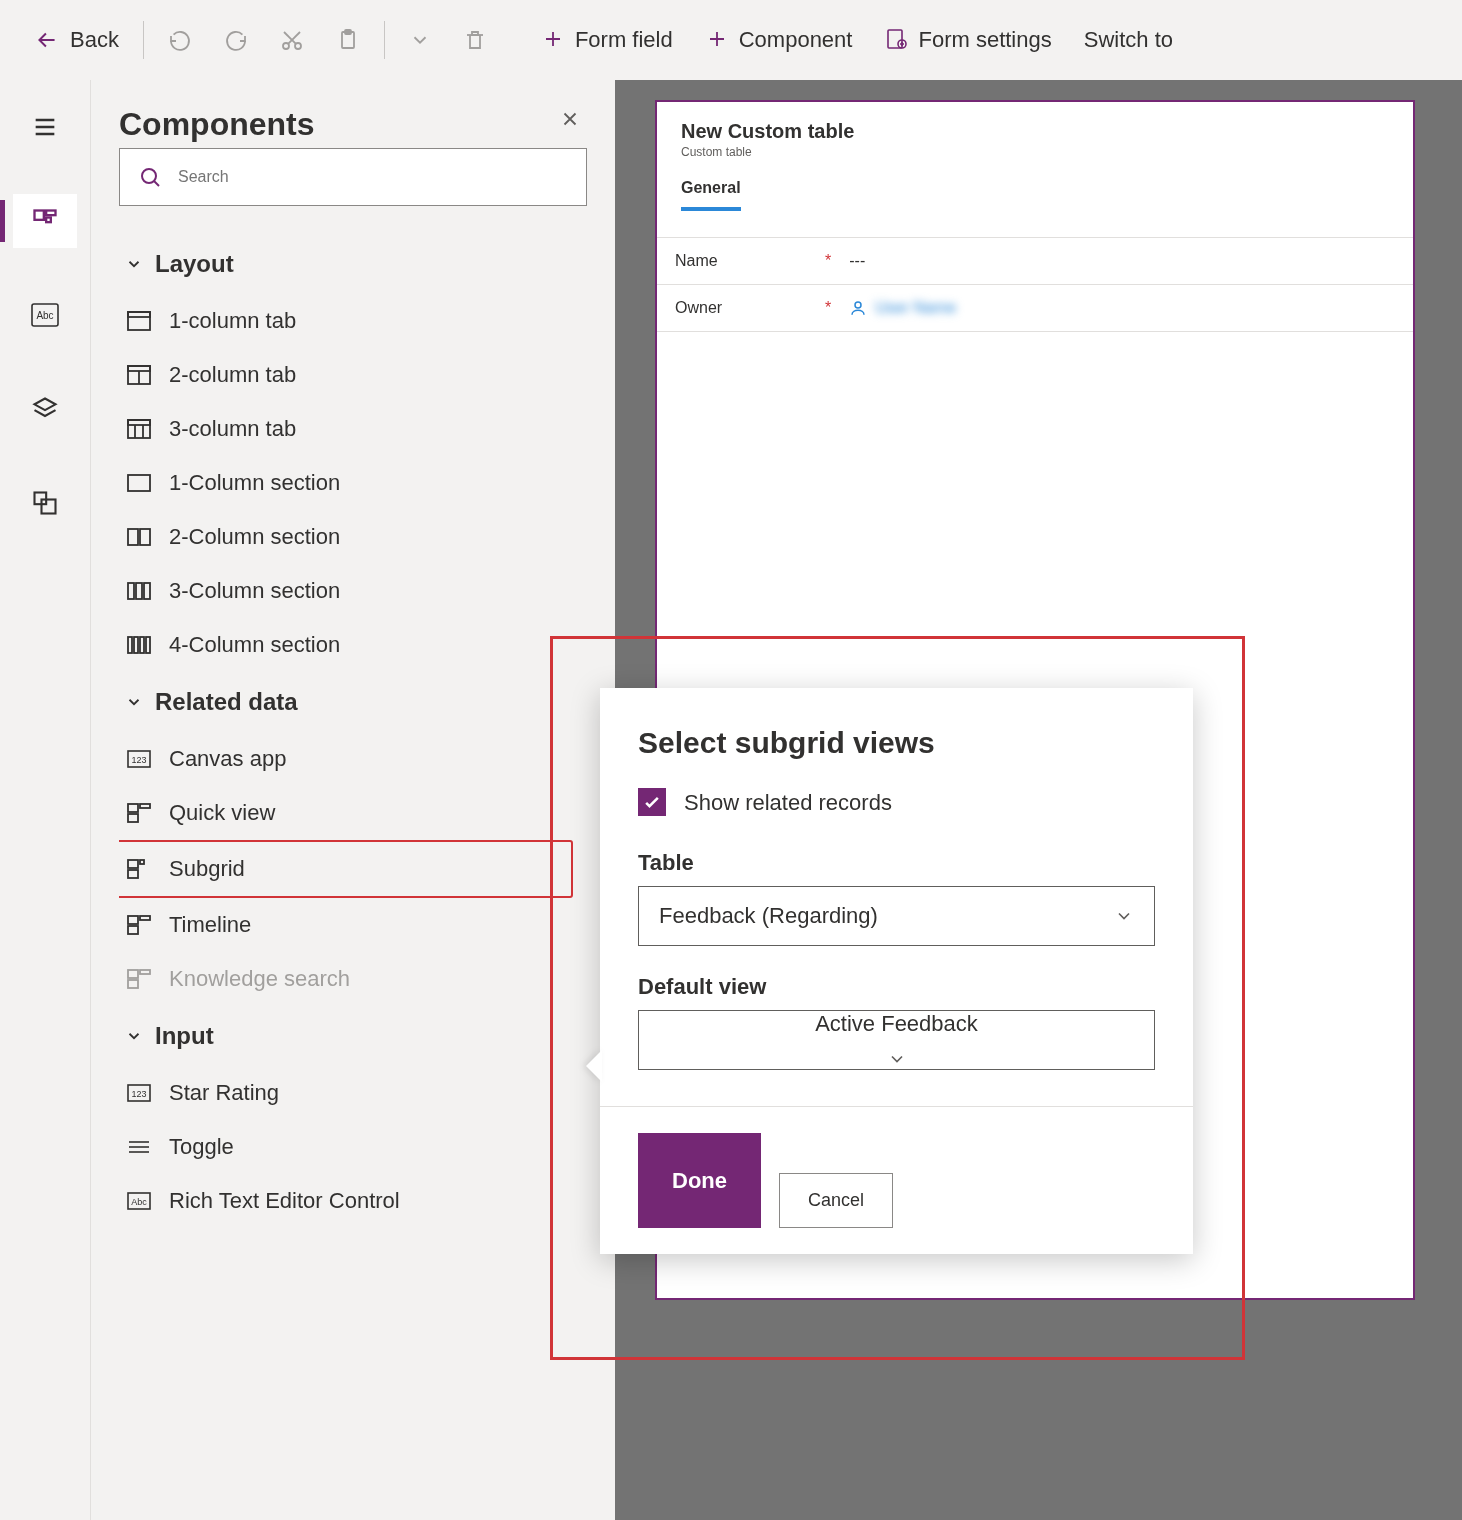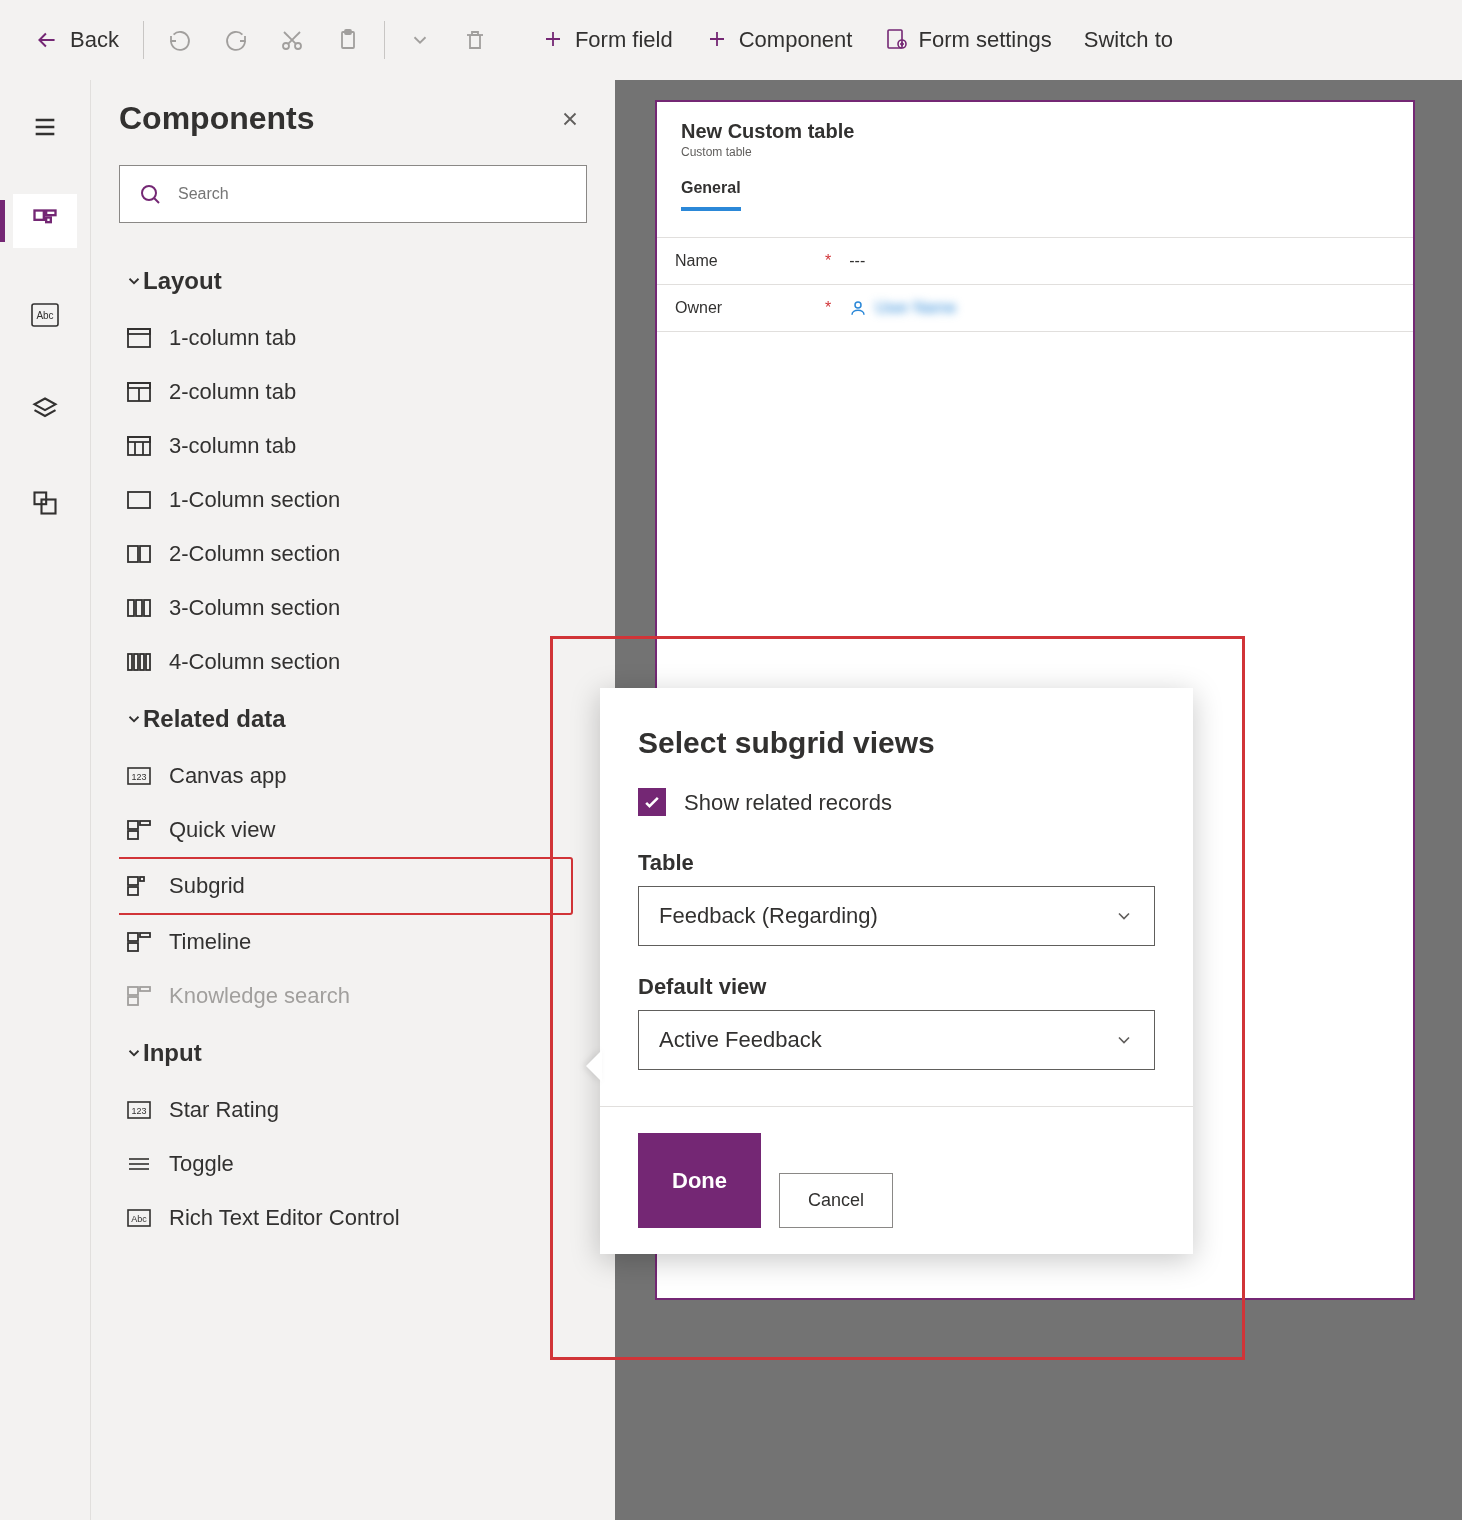--- a/index.html
+++ b/index.html
@@ -82,23 +82,23 @@
   
   .panel {
     width: 525px;
     background: #f3f2f1;
     padding: 20px 28px 0 28px;
     position: relative;
     border-left: 1px solid #e1dfdd;
   }
   .panel-header {
     display: flex;
-    align-items: flex-start;
+    align-items: flex-end;
     justify-content: space-between;
-    margin-bottom: 22px;
+    margin-bottom: 5px;
     gap: 20px;
   }
   .panel-title {
     font-size: 32px;
     font-weight: 600;
   }
   .close-x {
     font-size: 26px;
     color: #605e5c;
     cursor: pointer;
@@ -125,20 +125,21 @@
   .tree {
     overflow-y: auto;
     height: calc(100% - 180px);
     padding-right: 14px;
   }
   .tree::-webkit-scrollbar { width: 20px; }
   .tree::-webkit-scrollbar-thumb { background: #c8c6c4; }
   .group-header {
     display: flex;
     align-items: center;
+    gap: 12px;
     font-size: 24px;
     font-weight: 600;
     padding: 16px 6px;
     cursor: pointer;
   }
   .item {
     display: flex;
     align-items: center;
     gap: 16px;
     font-size: 22px;
@@ -661,21 +662,21 @@
     <div class="field-label">Table</div>
     <div class="select">
       <span>Feedback (Regarding)</span>
       <span class="ico">
           <svg width="20" height="20" viewBox="0 0 24 24" fill="none" stroke="#605e5c" stroke-width="2">
             <path d="M6 9l6 6 6-6"></path>
           </svg>
         </span>
     </div>
     <div class="field-label">Default view</div>
-    <div class="select" style="margin-bottom:6px;">
+    <div class="select" style="margin-bottom:6px;flex-direction:column;">
       <span>Active Feedback</span>
       <span class="ico">
           <svg width="20" height="20" viewBox="0 0 24 24" fill="none" stroke="#605e5c" stroke-width="2">
             <path d="M6 9l6 6 6-6"></path>
           </svg>
         </span>
     </div>
   </div>
   <div class="popup-footer">
     <button class="btn-primary">Done</button>

